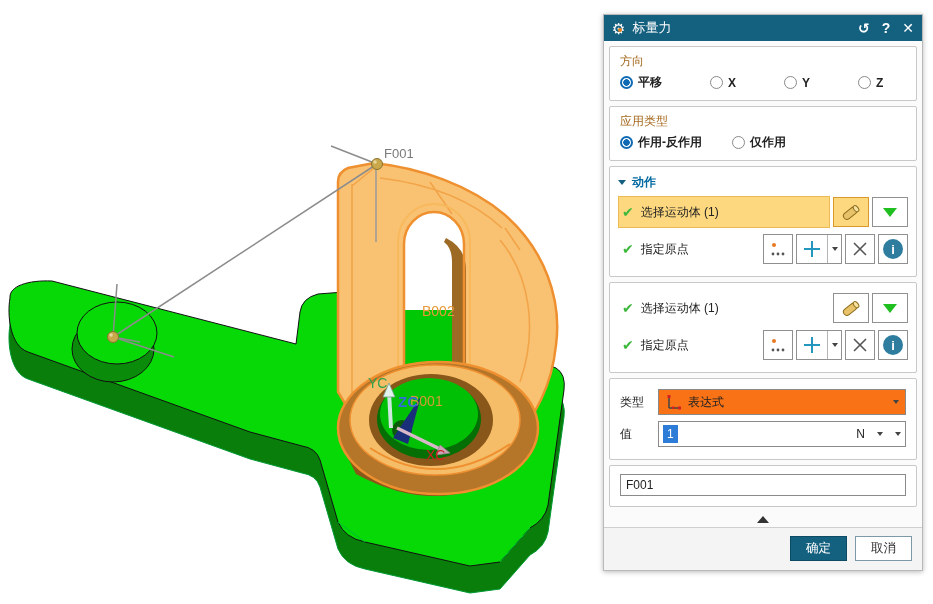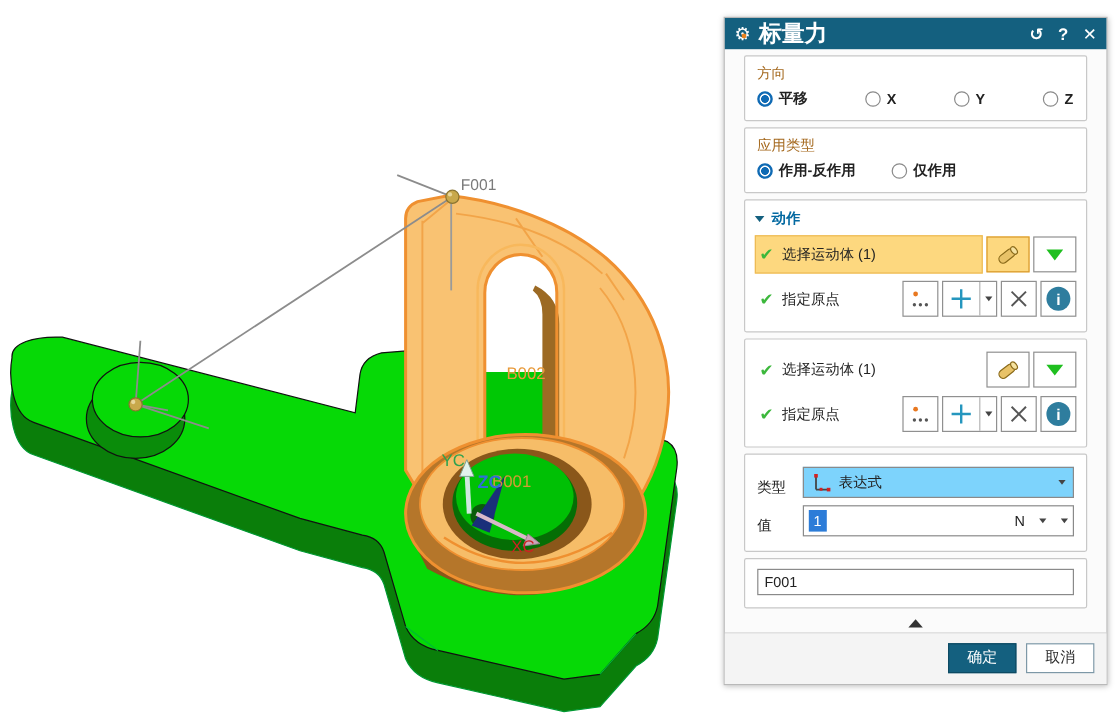--- a/index.html
+++ b/index.html
@@ -6,46 +6,46 @@
   body{width:933px;height:604px;position:relative;background:#fff;
        font-family:"Liberation Sans","DejaVu Sans",sans-serif;font-size:12px;color:#222;overflow:hidden;}
   
   #viewport{position:absolute;left:0;top:0;width:933px;height:604px;}
   
   .dlg{position:absolute;left:603px;top:14px;width:318px;background:#fbfbfb;
        border:1px solid #b9b9b9;box-shadow:0 1px 5px rgba(0,0,0,.28);z-index:2;}
   .titlebar{height:26px;background:#14607f;display:flex;align-items:center;padding:0 8px;color:#fff;}
   .titlebar .gear{font-size:15px;line-height:1;position:relative;margin-right:7px;}
   .titlebar .gear::after{content:'';position:absolute;width:4px;height:4px;border-radius:50%;background:#e8821e;left:6px;top:7px;}
-  .titlebar .t{font-weight:bold;font-size:19px;flex:1;}
+  .titlebar .t{font-weight:normal;font-size:13px;flex:1;}
   .tbico{font-size:14px;font-weight:bold;margin-left:12px;cursor:pointer;line-height:1;}
-  .gbox{background:#fff;border:1px solid #c8c8c8;border-radius:2px;margin:5px 16px;padding:4px 0 6px 0;}
+  .gbox{background:#fff;border:1px solid #c8c8c8;border-radius:2px;margin:5px 5px;padding:4px 0 6px 0;}
   .olabel{color:#a5691e;margin:2px 10px 4px 10px;}
   .hdr{display:flex;align-items:center;gap:6px;color:#0369a1;font-weight:bold;margin:3px 10px 4px 8px;}
   .tri{width:0;height:0;border-left:4px solid transparent;border-right:4px solid transparent;border-top:5px solid #14607f;}
   .radiorow{display:flex;align-items:center;margin:4px 10px 3px 10px;gap:12px;font-weight:bold;}
   .ropt{display:flex;align-items:center;gap:5px;margin-right:36px;cursor:pointer;}
   .ropt:last-child{margin-right:0;}
   .radio{width:13px;height:13px;border-radius:50%;border:1px solid #8a8a8a;background:#fff;box-sizing:border-box;}
   .radio.sel{border:2px solid #0f6ab4;background:radial-gradient(circle,#0f6ab4 0 3px,#fff 3.5px);}
   .prow{display:flex;align-items:center;margin:5px 8px;}
   .lblzone{flex:1;display:flex;align-items:center;gap:7px;padding:5px 4px;min-height:22px;}
   .hl .lblzone{background:#fdd87f;border:1px solid #edbb55;padding:4px 3px;}
   .chk{color:#3cb83c;font-weight:bold;font-size:14px;line-height:1;}
   .btn{width:36px;height:30px;border:1px solid #909090;background:#fff;display:flex;align-items:center;justify-content:center;box-sizing:border-box;cursor:pointer;margin-left:3px;}
   .btn.small{width:30px;}
   .btn.hlb{background:#fdd87f;border-color:#d99a2b;}
   .caretdn{width:0;height:0;border-left:7px solid transparent;border-right:7px solid transparent;border-top:9px solid #1fbf1f;}
   .split{width:46px;display:flex;align-items:stretch;padding:0;}
   .split .plus{flex:1;display:flex;align-items:center;justify-content:center;}
   .split .mini{width:13px;border-left:1px solid #b5b5b5;display:flex;align-items:center;justify-content:center;}
   .mcaret{width:0;height:0;border-left:3.5px solid transparent;border-right:3.5px solid transparent;border-top:4.5px solid #444;}
-  .mrow{display:flex;align-items:flex-end;margin:6px 10px;}
+  .mrow{display:flex;align-items:center;margin:6px 10px;}
   .mrow .ml{width:38px;}
-  .combo{flex:1;height:26px;border:1px solid #8a8a8a;background:#7dd3fc;display:flex;align-items:center;padding:0 6px;gap:6px;box-sizing:border-box;cursor:pointer;}
+  .combo{flex:1;height:26px;border:1px solid #8a8a8a;background:#f97316;display:flex;align-items:center;padding:0 6px;gap:6px;box-sizing:border-box;cursor:pointer;}
   .combo .sp{flex:1;}
   .vfield{flex:1;height:26px;border:1px solid #8a8a8a;background:#fff;display:flex;align-items:center;padding:0 4px;gap:6px;box-sizing:border-box;}
   .vsel{background:#2c7cd8;color:#fff;padding:0 4px;line-height:18px;}
   .vfield .sp{flex:1;}
   .unit{color:#222;margin-right:6px;}
   .nameinput{display:block;width:calc(100% - 20px);margin:4px 10px 4px 10px;height:22px;border:1px solid #8a8a8a;background:#fff;
              font-family:"Liberation Sans",sans-serif;font-size:12px;padding:0 5px;box-sizing:border-box;color:#222;}
   .collapse{display:flex;justify-content:center;padding:4px 0 2px 0;cursor:pointer;}
   .uptri{width:0;height:0;border-left:6px solid transparent;border-right:6px solid transparent;border-bottom:7px solid #333;}
   .footline{border-top:1px solid #cfcfcf;margin:2px 0 0 0;}

